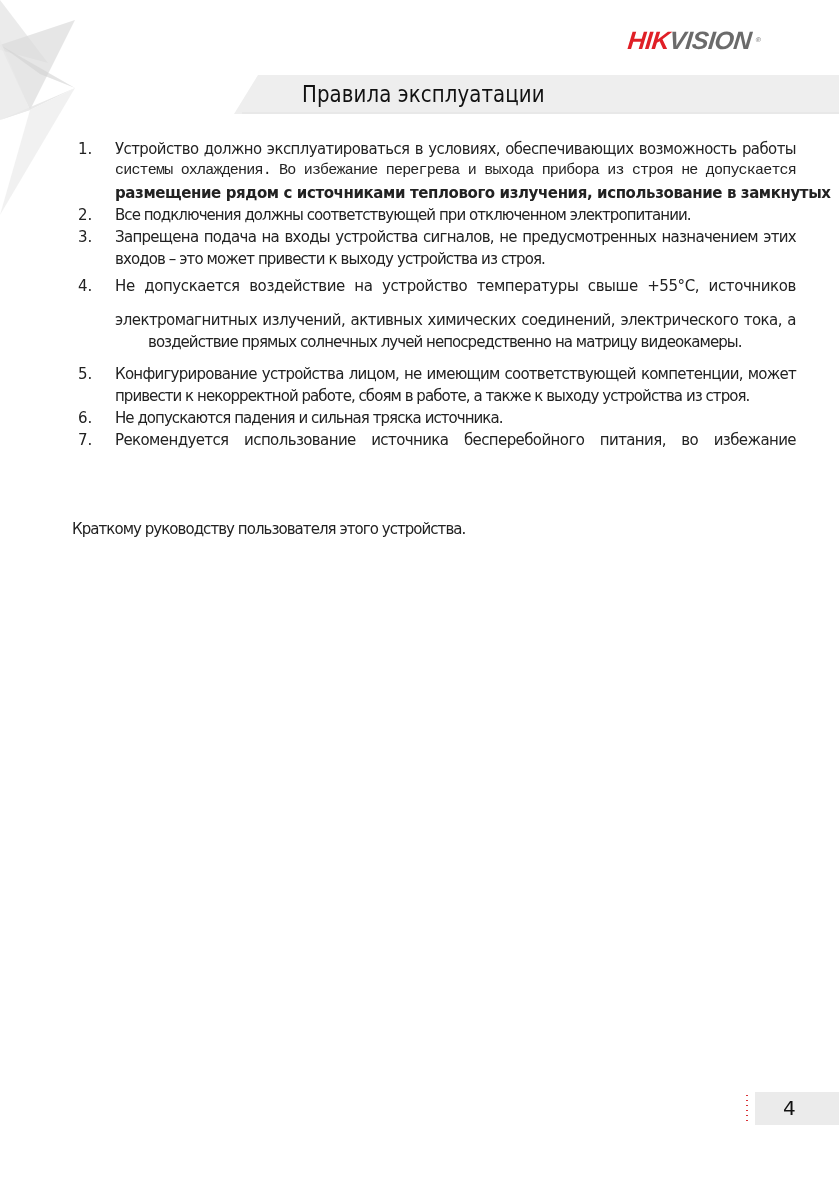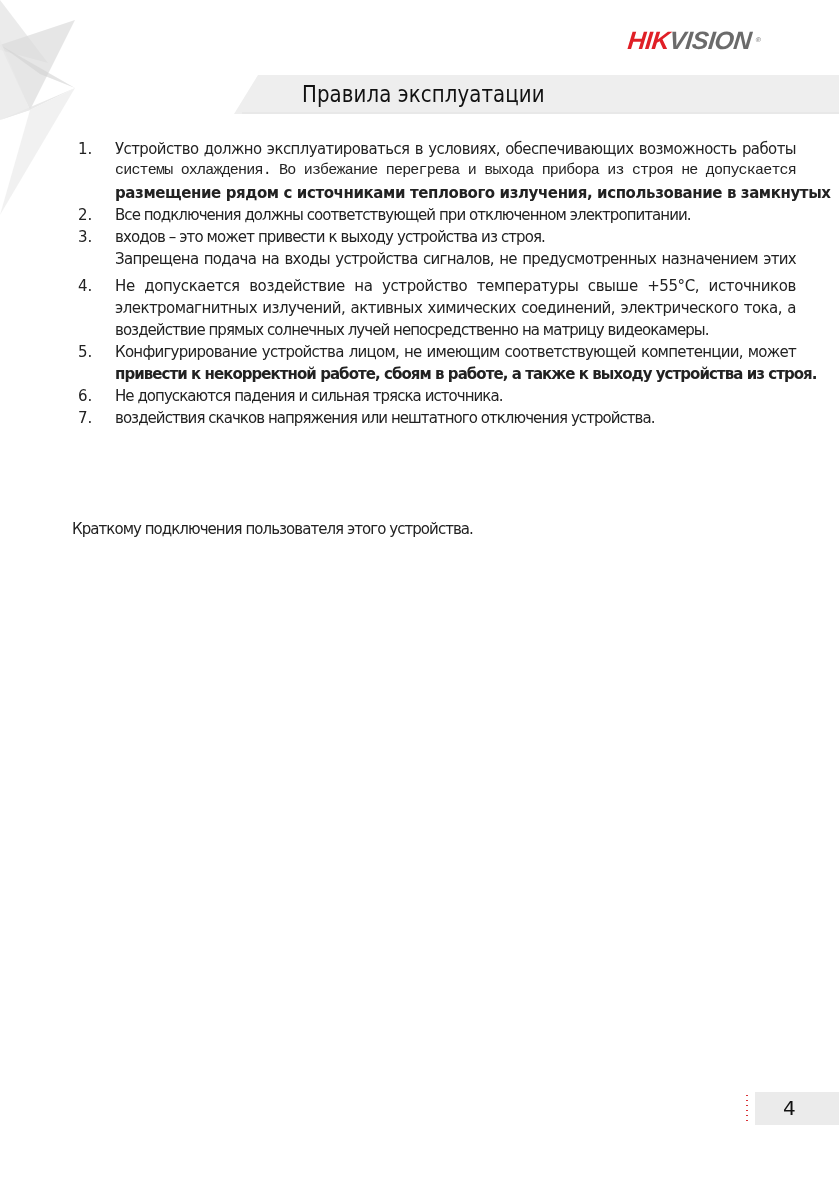--- a/index.html
+++ b/index.html
@@ -75,48 +75,48 @@
     <span class="line just" style="letter-spacing: -0.4px; white-space: nowrap; font-weight: bold;">размещение рядом с источниками теплового излучения, использование в замкнутых</span>
   </div>
 
   <div class="item">
     <span class="num">2.</span>
     <span class="line" style="letter-spacing: -0.95px; white-space: nowrap;">Все подключения должны соответствующей при отключенном электропитании.</span>
   </div>
 
   <div class="item">
     <span class="num">3.</span>
+    <span class="line just" style="letter-spacing: -0.7px; white-space: nowrap;">Запрещена подача на входы устройства сигналов, не предусмотренных назначением этих</span>
     <span class="line" style="letter-spacing: -0.9px; white-space: nowrap;">входов – это может привести к выходу устройства из строя.</span>
-    <span class="line just" style="letter-spacing: -0.7px; white-space: nowrap;">Запрещена подача на входы устройства сигналов, не предусмотренных назначением этих</span>
   </div>
 
   <div class="item" style="margin-top:5px;">
     <span class="num">4.</span>
     <span class="line just" style="letter-spacing: -0.4px; white-space: nowrap;">Не допускается воздействие на устройство температуры свыше +55°C, источников</span>
-    <span class="line just" style="letter-spacing: -0.55px; white-space: nowrap;">электромагнитных излучений, активных химических соединений, электрического тока, а</span>
-    <span class="line" style="letter-spacing: -0.95px; white-space: nowrap;">воздействие прямых солнечных лучей непосредственно на матрицу видеокамеры.</span>
+    <span class="line just" style="letter-spacing: -0.55px; white-space: nowrap; margin-top: 12px;">электромагнитных излучений, активных химических соединений, электрического тока, а</span>
+    <span class="line" style="letter-spacing: -0.95px; white-space: nowrap; margin-left: 33px;">воздействие прямых солнечных лучей непосредственно на матрицу видеокамеры.</span>
   </div>
 
   <div class="item">
     <span class="num">5.</span>
-    <span class="line just" style="letter-spacing: -0.75px; white-space: nowrap;">Конфигурирование устройства лицом, не имеющим соответствующей компетенции, может</span>
-    <span class="line" style="letter-spacing: -0.95px; white-space: nowrap; font-weight: bold;">привести к некорректной работе, сбоям в работе, а также к выходу устройства из строя.</span>
+    <span class="line just" style="letter-spacing: -0.75px; white-space: nowrap; margin-top: 10px;">Конфигурирование устройства лицом, не имеющим соответствующей компетенции, может</span>
+    <span class="line" style="letter-spacing: -0.95px; white-space: nowrap;">привести к некорректной работе, сбоям в работе, а также к выходу устройства из строя.</span>
   </div>
 
   <div class="item">
     <span class="num">6.</span>
     <span class="line" style="letter-spacing: -0.95px; white-space: nowrap;">Не допускаются падения и сильная тряска источника.</span>
   </div>
 
   <div class="item">
     <span class="num">7.</span>
-    <span class="line" style="letter-spacing: -0.95px; white-space: nowrap;">воздействия скачков напряжения или нештатного отключения устройства.</span>
+    <span class="line just" style="letter-spacing: -0.6px; white-space: nowrap;">Рекомендуется использование источника бесперебойного питания, во избежание</span>
   </div>
 </div>
 
 <div class="footer-para">
-  <span class="line" style="letter-spacing: -0.95px; white-space: nowrap;">Краткому подключения пользователя этого устройства.</span>
+  <span class="line" style="letter-spacing: -0.95px; white-space: nowrap;">Краткому руководству пользователя этого устройства.</span>
 </div>
 
 <div class="pager-dots"></div>
 <div class="pager">
   <span>4</span>
 </div>
 
 </body></html>

